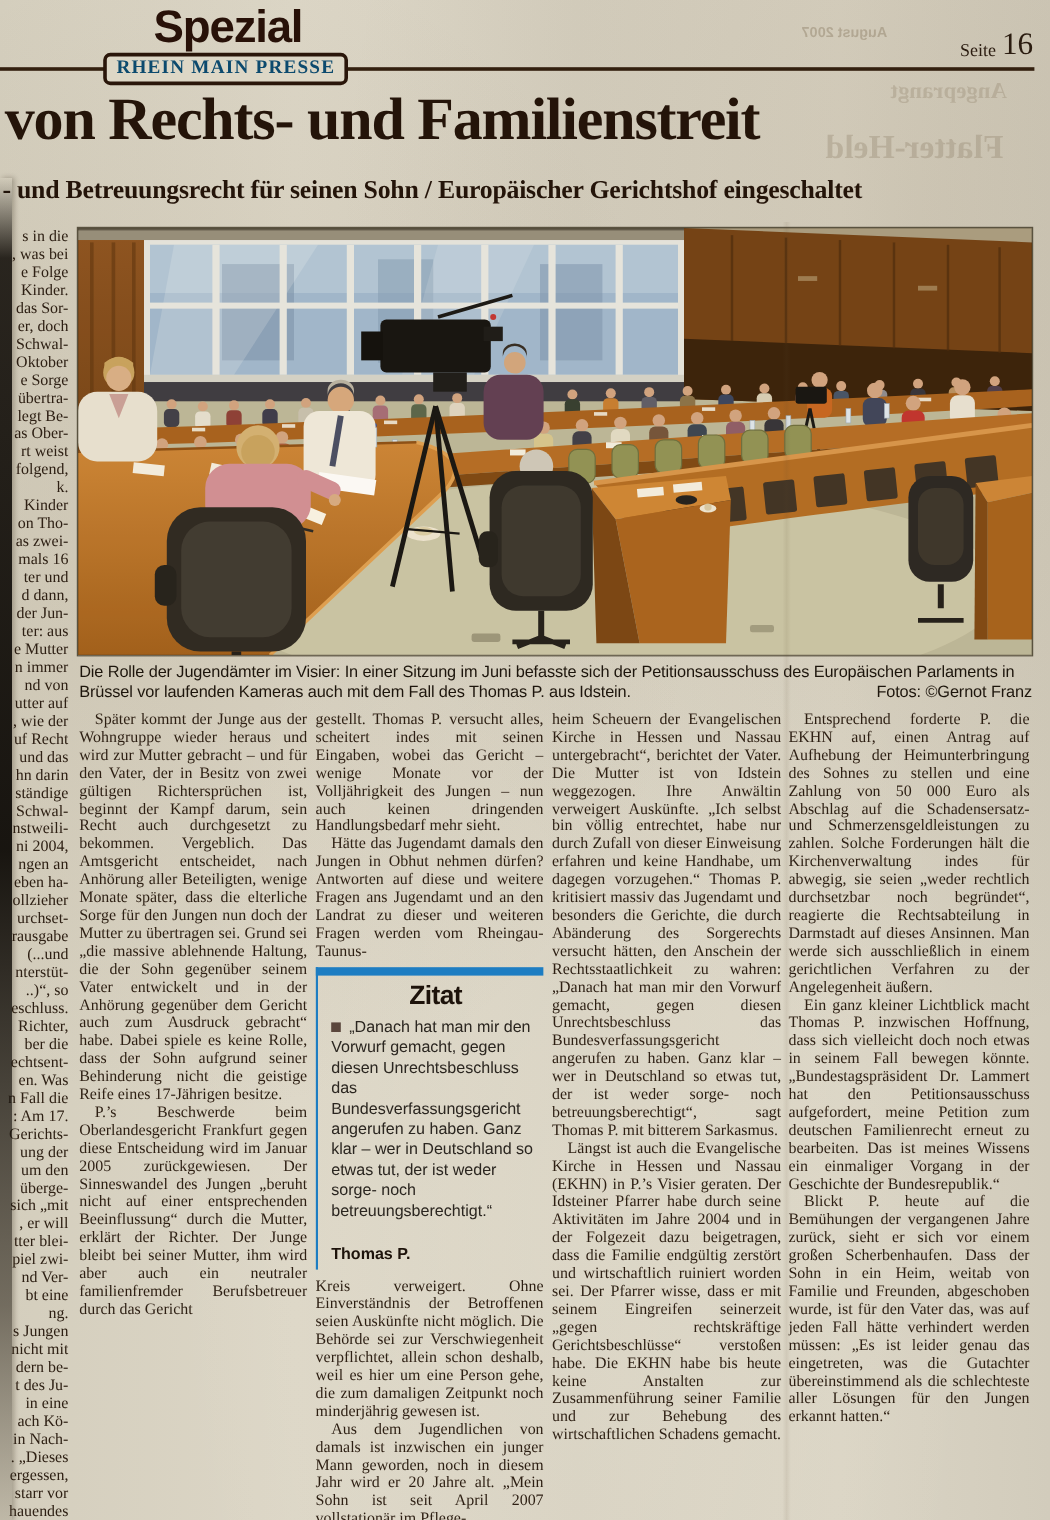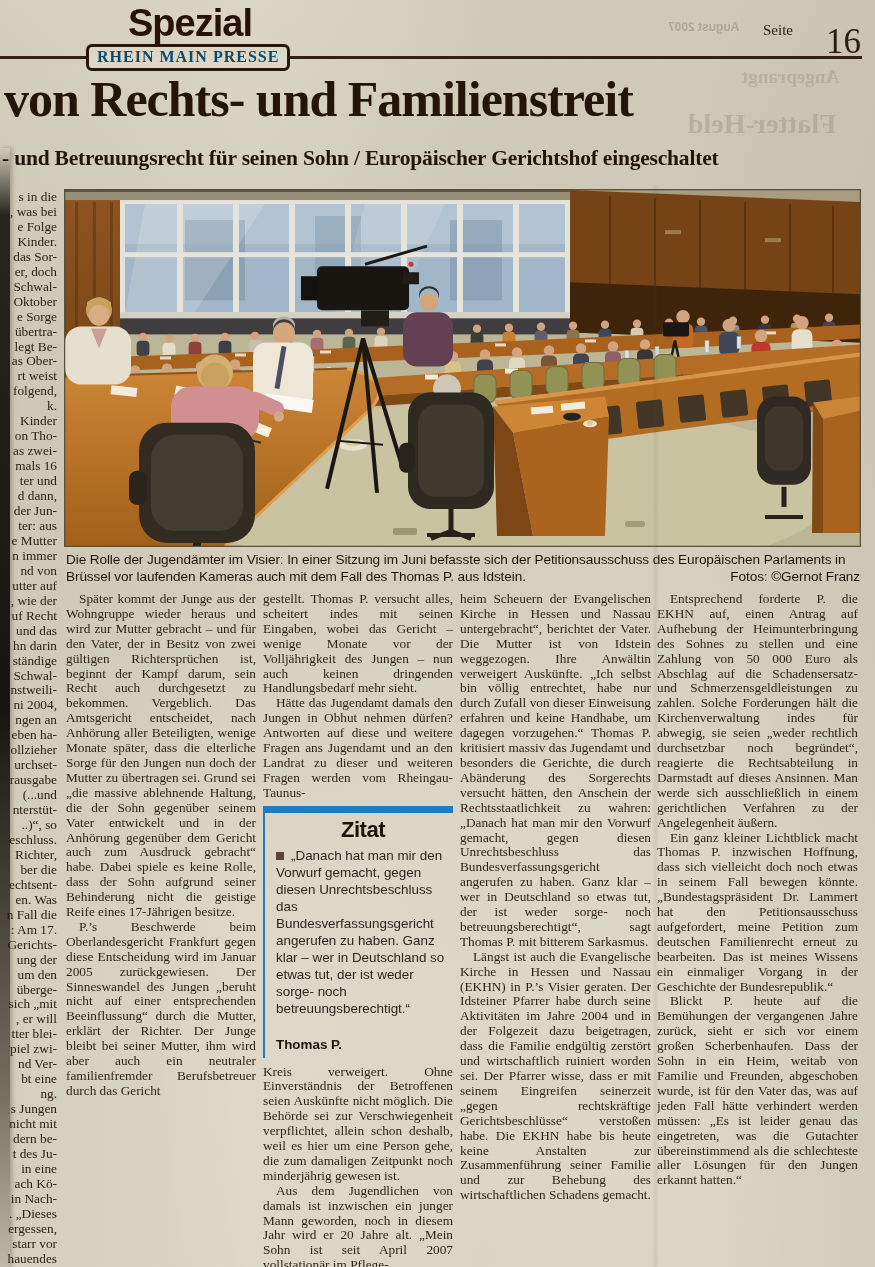--- a/index.html
+++ b/index.html
@@ -17,22 +17,22 @@
   #scan-edge{left:0;top:148px;width:10px;height:1119px;
     background:linear-gradient(to bottom,rgba(20,15,10,0) 0%,rgba(18,14,9,.88) 6%,rgba(14,11,7,.95) 50%,rgba(35,28,18,.55) 84%,rgba(70,60,42,.15) 100%);
     box-shadow:2px 0 4px rgba(40,28,14,.28);}
   #fold-crease{left:652px;top:185px;width:7px;height:1082px;background:linear-gradient(90deg,transparent,rgba(90,70,45,.09),transparent);}
 
   
   #section-label{left:86px;top:2px;font-family:"Liberation Sans",sans-serif;font-weight:bold;font-size:38px;letter-spacing:-1px;color:#281108;margin-left:42px;}
   #rule{left:0;top:56px;width:862px;height:3px;background:#33200f;}
   #masthead-box{left:86px;top:44px;padding:1px 8px 2px 8px;border:3px solid #2a160a;border-radius:6px;background:#ddd7c6;
     font-family:"Liberation Serif",serif;font-weight:bold;font-size:16px;letter-spacing:1px;color:#0c4a6e;z-index:3;}
-  #pageno{right:14px;top:22px;display:flex;align-items:flex-start;gap:5px;color:#2b1c10;}
-  #pageno .w{font-size:15px;} #pageno .n{font-size:35px;margin-left:28px;}
+  #pageno{right:14px;top:22px;display:flex;align-items:flex-end;gap:5px;color:#2b1c10;}
+  #pageno .w{font-size:15px;} #pageno .n{font-size:26px;}
 
   
   .bleed{color:#8d7e66;transform:scaleX(-1);font-weight:bold;white-space:nowrap;}
   #bleed-date{left:668px;top:20px;font-family:"Liberation Sans",sans-serif;font-size:12px;opacity:.45;}
   #bleed-kicker{left:742px;top:66px;font-size:19px;opacity:.30;}
   #bleed-headline{left:688px;top:108px;font-size:28px;opacity:.32;}
 
   
   #headline{left:4px;top:70px;width:860px;font-weight:bold;font-size:50px;letter-spacing:-1px;color:#241409;white-space:nowrap;}
   #deck{left:2px;top:146px;width:868px;font-weight:bold;font-size:21.5px;letter-spacing:-.2px;color:#241409;white-space:nowrap;}

